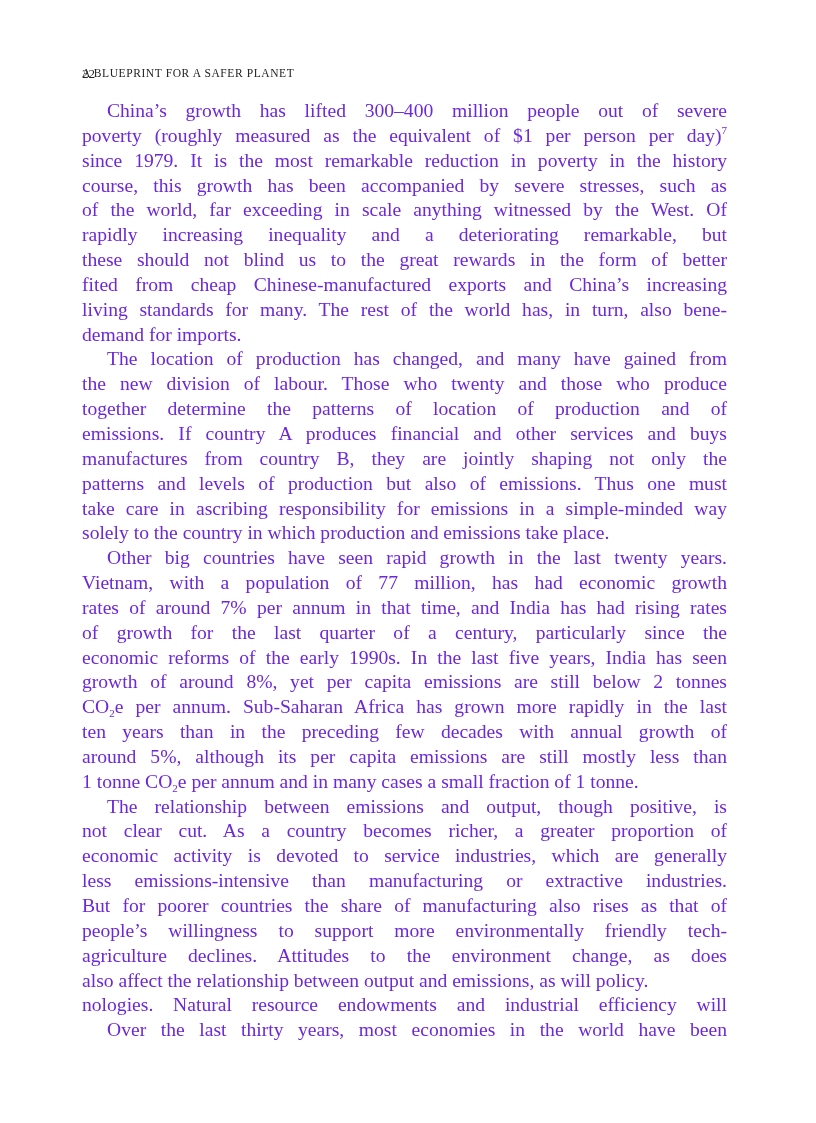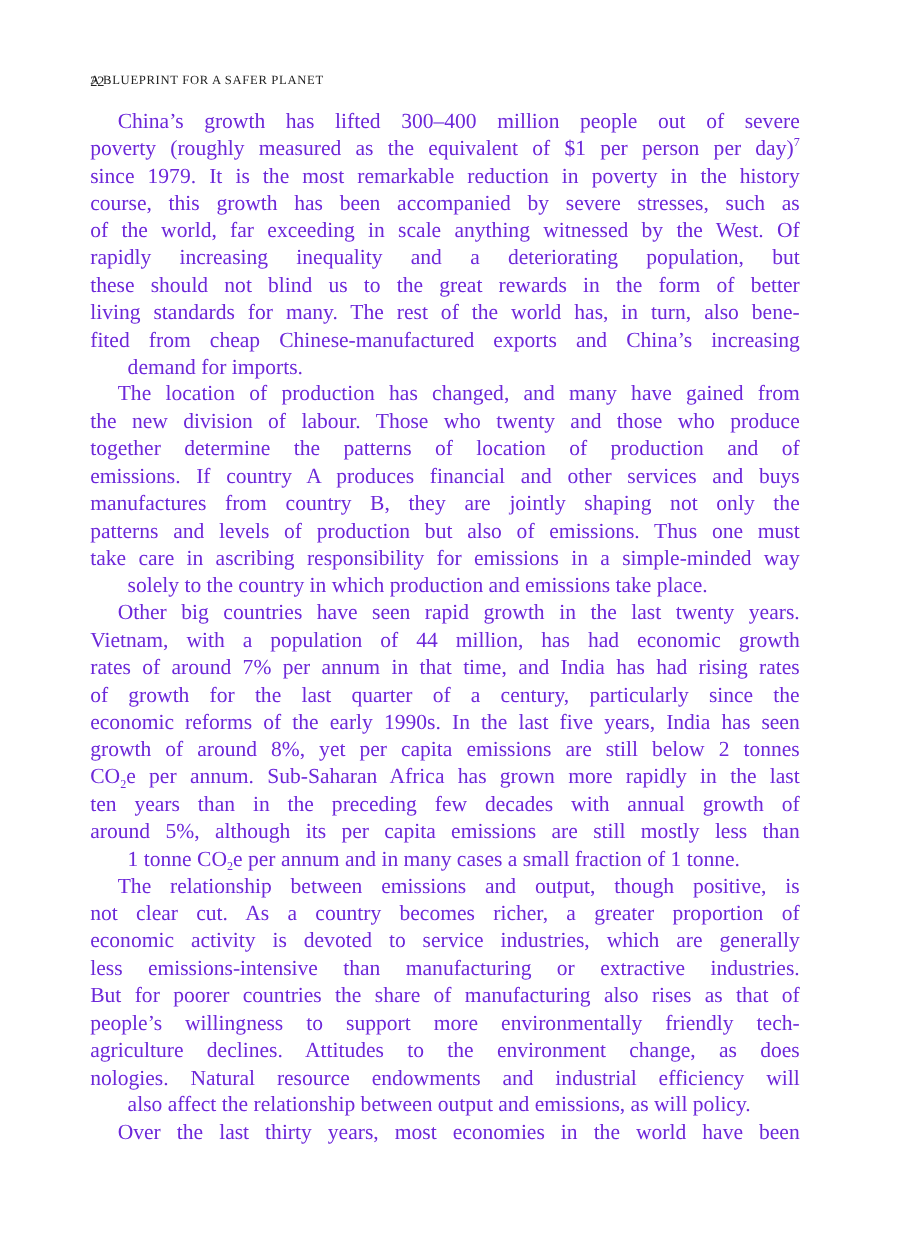--- a/index.html
+++ b/index.html
@@ -7,76 +7,76 @@
   .page { position: absolute; left: 0; top: 0; width: 680px; height: 1123px; background: #fff; }
   .running-head { position: absolute; top: 66px; left: 82px; width: 645px; height: 20px;
     font-family: "Liberation Serif", "DejaVu Serif", serif; color: #222; }
   .page-number { position: absolute; left: 0; top: 0; font-size: 13px; }
   .running-title { position: absolute; left: 0; width: 100%; top: 1px; text-align: left;
     font-size: 11.5px; letter-spacing: 0.6px; }
   .body-text { position: absolute; left: 82px; top: 99px; width: 645px;
     font-family: Liberation Serif, serif; font-size: 19.6px;
     line-height: 24.85px; color: #6d28d9; text-align: justify; }
   .line { display: block; white-space: nowrap; text-align: justify; text-align-last: justify; height: 24.85px; }
-  .line.last { text-align-last: left; margin-left: 34px; }
+  .line.last { text-align-last: left; }
   .line.indent { padding-left: 25px; }
   sub { font-size: 11px; vertical-align: -4px; line-height: 0; }
   sup { font-size: 11px; vertical-align: 8px; line-height: 0; }
 </style>
 </head>
 <body>
 
 <div class="page">
   <div class="running-head">
     <span class="page-number">22</span>
     <span class="running-title">A BLUEPRINT FOR A SAFER PLANET</span>
   </div>
   <div class="body-text" id="body-text">
       <div>
         <span class="line indent"><span>China’s growth has lifted 300–400 million people out of severe</span></span>
         <span class="line"><span>poverty (roughly measured as the equivalent of $1 per person per day)</span><sup>7</sup></span>
         <span class="line"><span>since 1979. It is the most remarkable reduction in poverty in the history</span></span>
         <span class="line"><span>course, this growth has been accompanied by severe stresses, such as</span></span>
         <span class="line"><span>of the world, far exceeding in scale anything witnessed by the West. Of</span></span>
-        <span class="line"><span>rapidly increasing inequality and a deteriorating population, but</span></span>
+        <span class="line"><span>rapidly increasing inequality and a deteriorating remarkable, but</span></span>
         <span class="line"><span>these should not blind us to the great rewards in the form of better</span></span>
+        <span class="line"><span>fited from cheap Chinese-manufactured exports and China’s increasing</span></span>
         <span class="line"><span>living standards for many. The rest of the world has, in turn, also bene-</span></span>
-        <span class="line"><span>fited from cheap Chinese-manufactured exports and China’s increasing</span></span>
         <span class="line last"><span>demand for imports.</span></span>
       </div>
       <div>
         <span class="line indent"><span>The location of production has changed, and many have gained from</span></span>
         <span class="line"><span>the new division of labour. Those who twenty and those who produce</span></span>
         <span class="line"><span>together determine the patterns of location of production and of</span></span>
         <span class="line"><span>emissions. If country A produces financial and other services and buys</span></span>
         <span class="line"><span>manufactures from country B, they are jointly shaping not only the</span></span>
         <span class="line"><span>patterns and levels of production but also of emissions. Thus one must</span></span>
         <span class="line"><span>take care in ascribing responsibility for emissions in a simple-minded way</span></span>
         <span class="line last"><span>solely to the country in which production and emissions take place.</span></span>
       </div>
       <div>
         <span class="line indent"><span>Other big countries have seen rapid growth in the last twenty years.</span></span>
-        <span class="line"><span>Vietnam, with a population of 44 million, has had economic growth</span></span>
+        <span class="line"><span>Vietnam, with a population of 77 million, has had economic growth</span></span>
         <span class="line"><span>rates of around 7% per annum in that time, and India has had rising rates</span></span>
         <span class="line"><span>of growth for the last quarter of a century, particularly since the</span></span>
         <span class="line"><span>economic reforms of the early 1990s. In the last five years, India has seen</span></span>
         <span class="line"><span>growth of around 8%, yet per capita emissions are still below 2 tonnes</span></span>
         <span class="line"><span>CO</span><sub>2</sub><span>e per annum. Sub-Saharan Africa has grown more rapidly in the last</span></span>
         <span class="line"><span>ten years than in the preceding few decades with annual growth of</span></span>
         <span class="line"><span>around 5%, although its per capita emissions are still mostly less than</span></span>
         <span class="line last"><span>1 tonne CO</span><sub>2</sub><span>e per annum and in many cases a small fraction of 1 tonne.</span></span>
       </div>
       <div>
         <span class="line indent"><span>The relationship between emissions and output, though positive, is</span></span>
         <span class="line"><span>not clear cut. As a country becomes richer, a greater proportion of</span></span>
         <span class="line"><span>economic activity is devoted to service industries, which are generally</span></span>
         <span class="line"><span>less emissions-intensive than manufacturing or extractive industries.</span></span>
         <span class="line"><span>But for poorer countries the share of manufacturing also rises as that of</span></span>
         <span class="line"><span>people’s willingness to support more environmentally friendly tech-</span></span>
         <span class="line"><span>agriculture declines. Attitudes to the environment change, as does</span></span>
+        <span class="line last"><span>also affect the relationship between output and emissions, as will policy.</span></span>
         <span class="line"><span>nologies. Natural resource endowments and industrial efficiency will</span></span>
-        <span class="line last"><span>also affect the relationship between output and emissions, as will policy.</span></span>
       </div>
       <div>
         <span class="line indent"><span>Over the last thirty years, most economies in the world have been</span></span>
       </div>
     </div>
 </div>
 
 </body></html>

